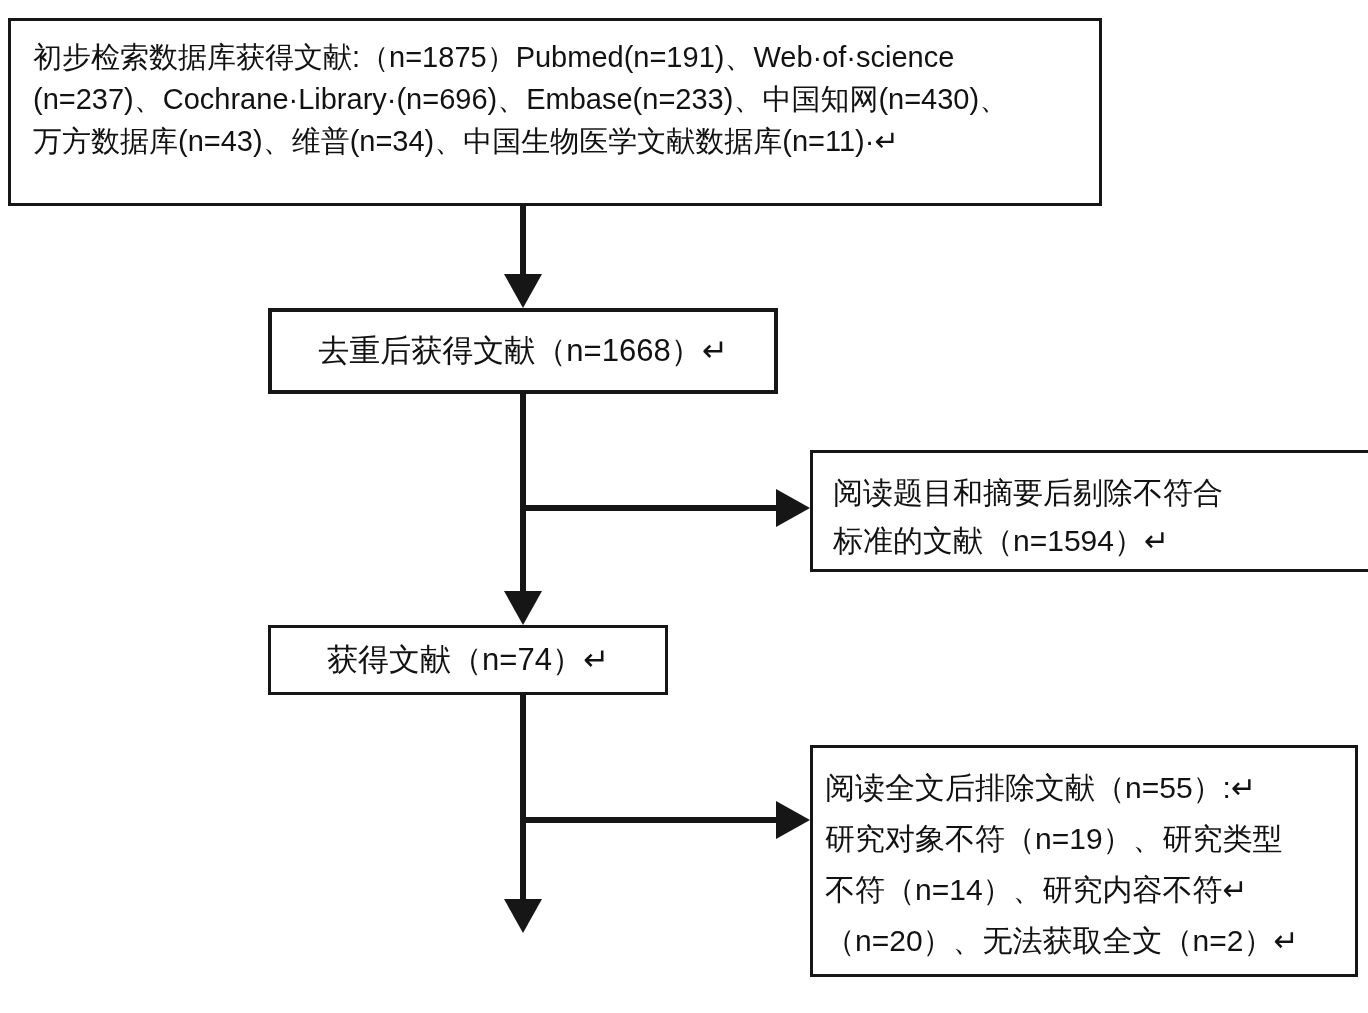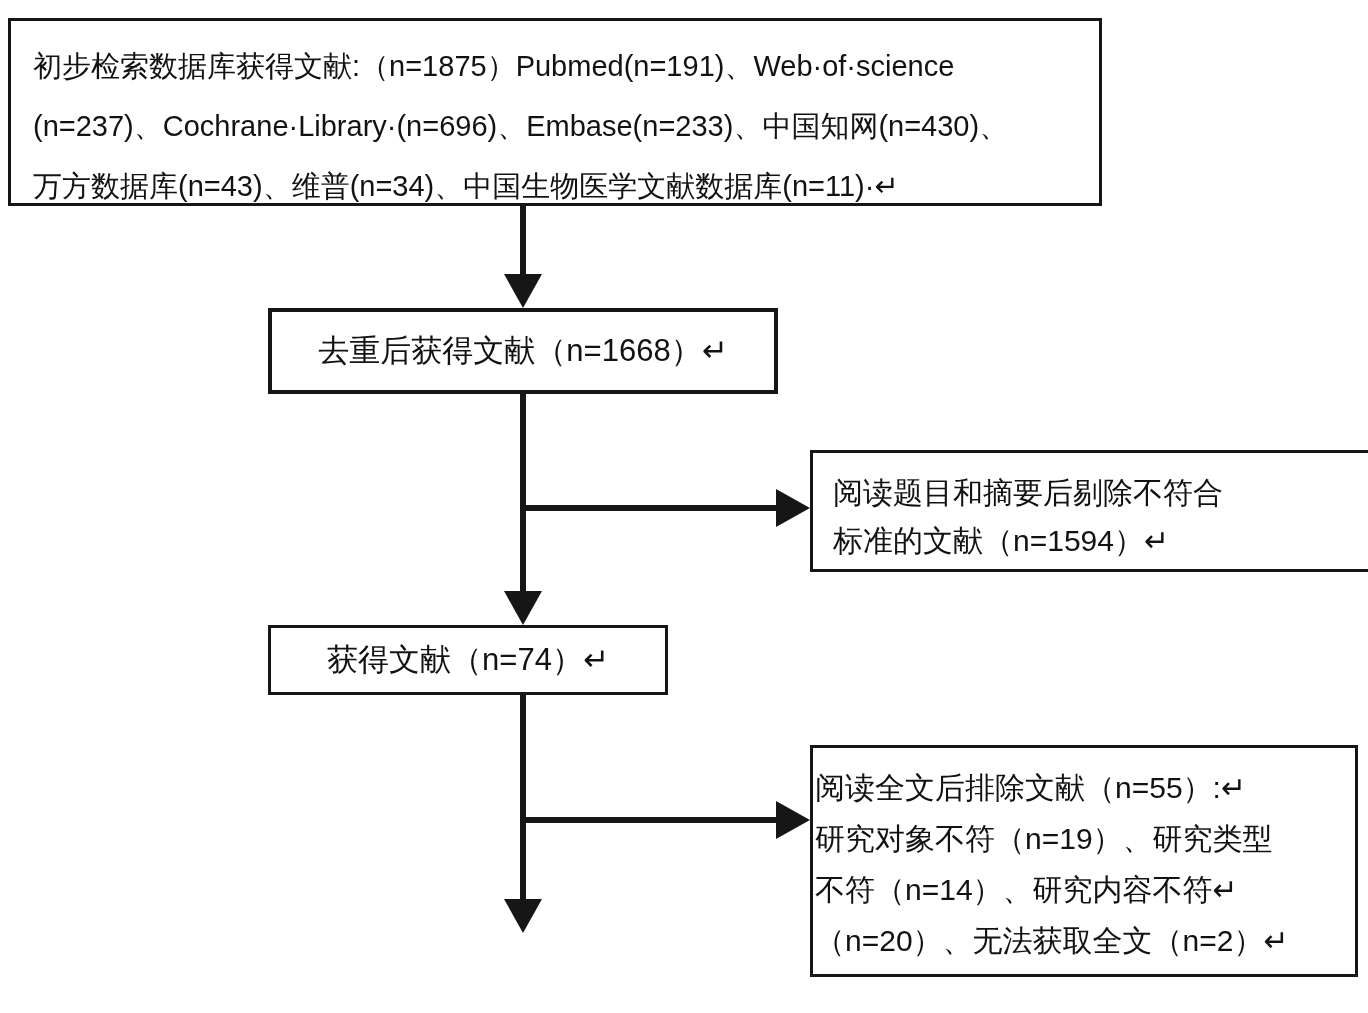--- a/index.html
+++ b/index.html
@@ -17,40 +17,40 @@
     background: #ffffff;
     white-space: pre-line;
     color: #121212;
   }
   .box.left { text-align: left; }
   .box.center { display: flex; align-items: center; justify-content: center; text-align: center; }
 
   .box-initial {
     left: 8px; top: 18px; width: 1094px; height: 188px;
     padding: 15px 22px;
-    font-size: 29px; line-height: 60px;
+    font-size: 29px; line-height: 42px;
   }
   .box-dedup {
     left: 268px; top: 308px; width: 510px; height: 86px;
     font-size: 31px;
     border-width: 4px;
   }
   .box-excl-title {
     left: 810px; top: 450px; width: 596px; height: 122px;
     padding: 16px 20px;
     font-size: 30px; line-height: 48px;
     border-width: 3px;
   }
   .box-obtained {
     left: 268px; top: 625px; width: 400px; height: 70px;
     font-size: 31px;
   }
   .box-excl-full {
     left: 810px; top: 745px; width: 548px; height: 232px;
-    padding: 14px 2px;
+    padding: 14px 12px;
     font-size: 30px; line-height: 51px;
   }
   .box-included {
     left: 283px; top: 933px; width: 490px; height: 72px;
     font-size: 31px;
   }
 </style>
 </head>
 <body>
 

